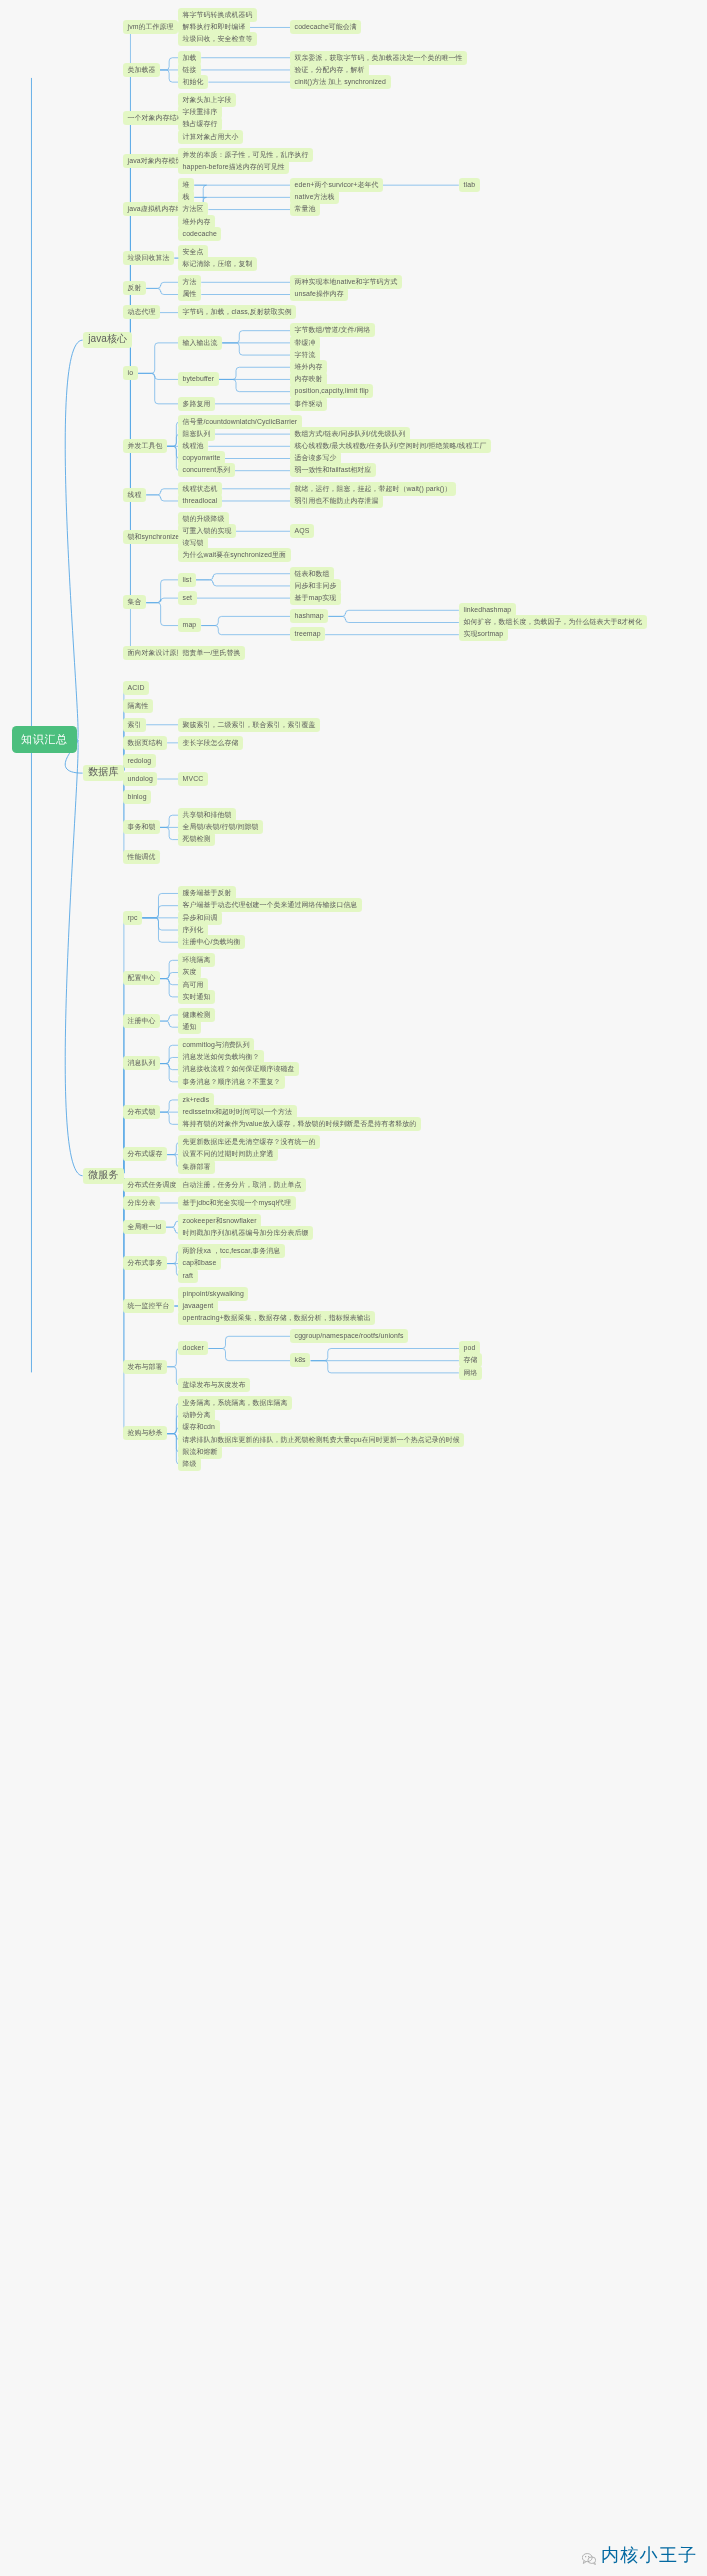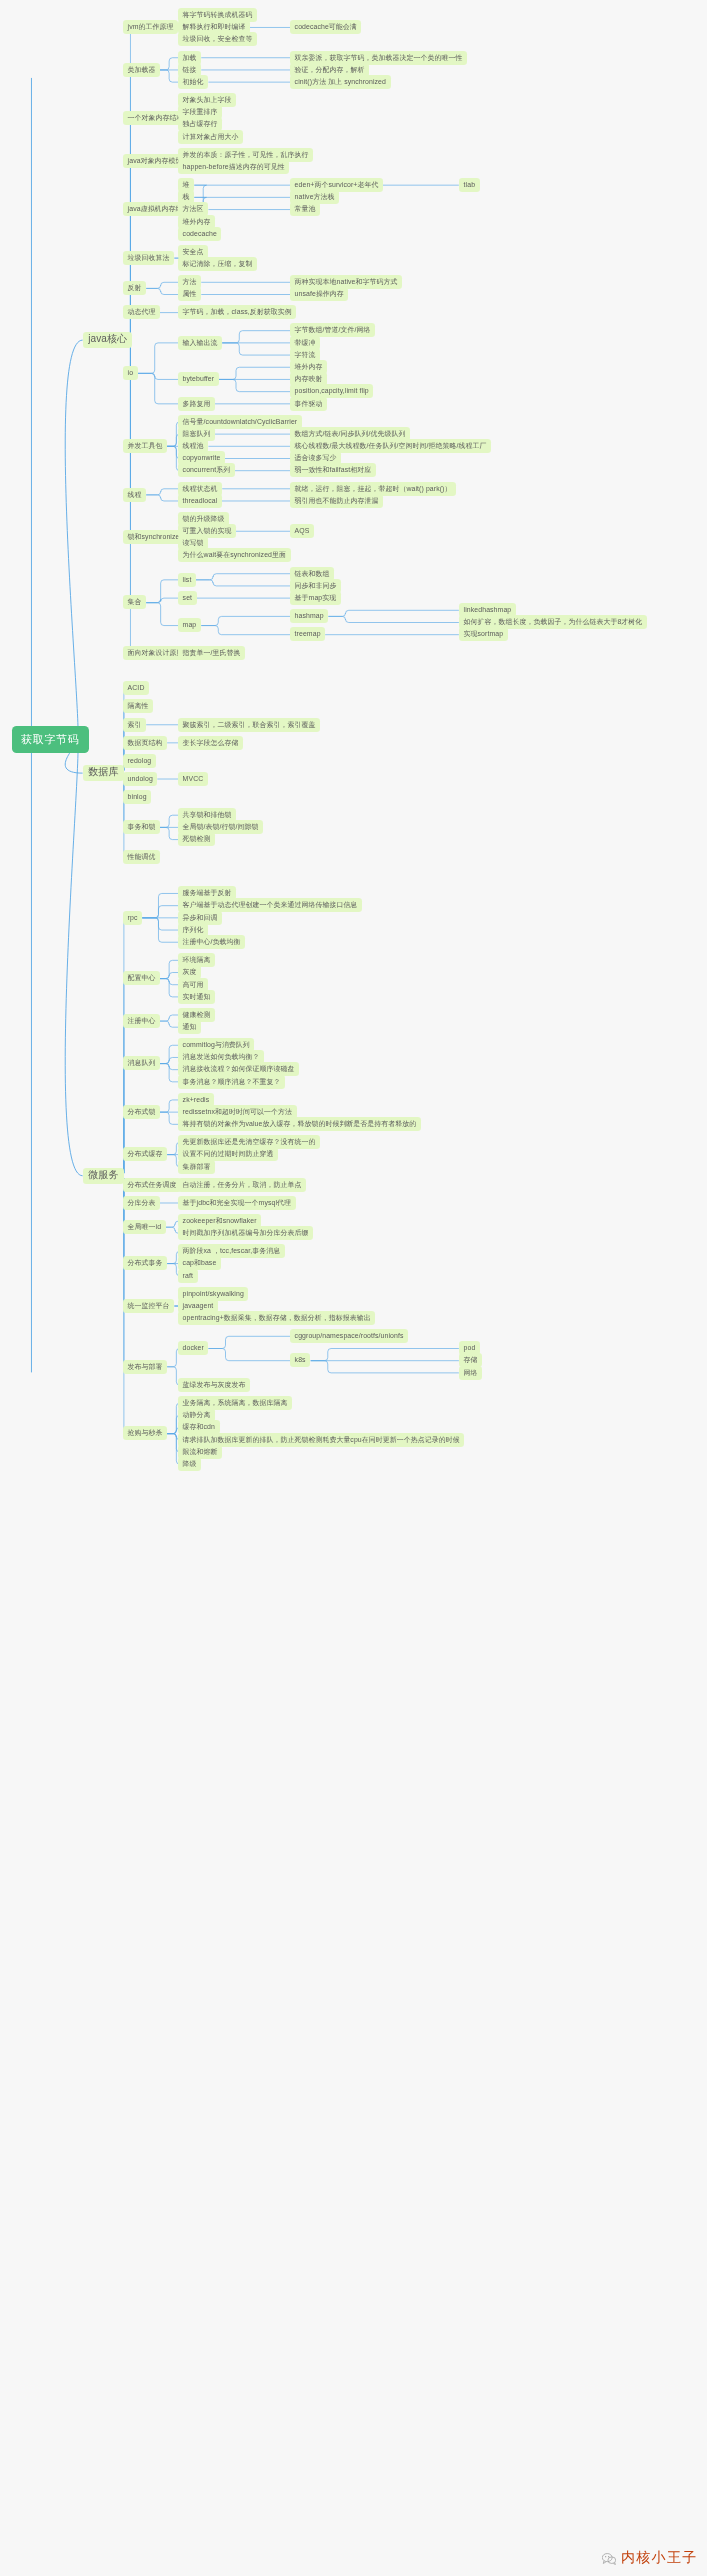--- a/index.html
+++ b/index.html
@@ -52,22 +52,22 @@
     font-size: 10px;
     padding: 3.3px 5.2px 3.9px 5.2px;
   }
   .watermark {
     position: absolute;
     right: 10.5px;
     bottom: 9.2px;
     display: flex;
     align-items: center;
     gap: 4.6px;
-    color: #c2410c;
-    font-size: 14px;
+    color: #0369a1;
+    font-size: 18px;
     letter-spacing: 1.3px;
   }
   .wechat-icon {
     width: 14.4px; height: 11.8px;
     position: relative;
     display: inline-block;
   }
 </style>
 </head>
 <body>
@@ -231,21 +231,21 @@
       <path d="M 255 2085.199999999997 L 264 2085.199999999997 Q 269 2085.199999999997 269 2090.199999999997 L 269 2108.0999999999967 Q 269 2113.0999999999967 274 2113.0999999999967 L 272 2113.0999999999967" fill="none" stroke="#5aa9e6" stroke-width="1"></path>
       <path d="M 175 1793.7499999999977 L 184 1793.7499999999977 Q 189 1793.7499999999977 189 1798.7499999999977 L 189 2182.199999999996 Q 189 2187.199999999996 194 2187.199999999996 L 188 2187.199999999996" fill="none" stroke="#5aa9e6" stroke-width="1"></path>
       <path d="M 255 2187.199999999996 L 264 2187.199999999996 Q 269 2187.199999999996 269 2182.199999999996 L 269 2145.6999999999966 Q 269 2140.6999999999966 274 2140.6999999999966 L 272 2140.6999999999966" fill="none" stroke="#5aa9e6" stroke-width="1"></path>
       <path d="M 255 2187.199999999996 L 264 2187.199999999996 Q 269 2187.199999999996 269 2182.199999999996 L 269 2164.2999999999965 Q 269 2159.2999999999965 274 2159.2999999999965 L 272 2159.2999999999965" fill="none" stroke="#5aa9e6" stroke-width="1"></path>
       <path d="M 255 2187.199999999996 L 264 2187.199999999996 Q 269 2187.199999999996 269 2182.199999999996 L 269 2182.8999999999965 Q 269 2177.8999999999965 274 2177.8999999999965 L 272 2177.8999999999965" fill="none" stroke="#5aa9e6" stroke-width="1"></path>
       <path d="M 255 2187.199999999996 L 264 2187.199999999996 Q 269 2187.199999999996 269 2192.199999999996 L 269 2191.4999999999964 Q 269 2196.4999999999964 274 2196.4999999999964 L 272 2196.4999999999964" fill="none" stroke="#5aa9e6" stroke-width="1"></path>
       <path d="M 255 2187.199999999996 L 264 2187.199999999996 Q 269 2187.199999999996 269 2192.199999999996 L 269 2210.0999999999963 Q 269 2215.0999999999963 274 2215.0999999999963 L 272 2215.0999999999963" fill="none" stroke="#5aa9e6" stroke-width="1"></path>
       <path d="M 255 2187.199999999996 L 264 2187.199999999996 Q 269 2187.199999999996 269 2192.199999999996 L 269 2228.699999999996 Q 269 2233.699999999996 274 2233.699999999996 L 272 2233.699999999996" fill="none" stroke="#5aa9e6" stroke-width="1"></path>
     </svg>
   <div id="node-layer">
-      <div class="node root" style="left: 11.8px; top: 726px;">获取字节码</div>
+      <div class="node root" style="left: 11.8px; top: 726px;">知识汇总</div>
       <div class="node lvl1" style="left: 83px; top: 332px;">java核心</div>
       <div class="node" style="left: 123px; top: 20px;">jvm的工作原理</div>
       <div class="node" style="left: 178px; top: 8px;">将字节码转换成机器码</div>
       <div class="node" style="left: 178px; top: 20px;">解释执行和即时编译</div>
       <div class="node" style="left: 290px; top: 20px;">codecache可能会满</div>
       <div class="node" style="left: 178px; top: 32px;">垃圾回收，安全检查等</div>
       <div class="node" style="left: 123px; top: 63px;">类加载器</div>
       <div class="node" style="left: 178px; top: 51px;">加载</div>
       <div class="node" style="left: 290px; top: 51px;">双亲委派，获取字节码，类加载器决定一个类的唯一性</div>
       <div class="node" style="left: 178px; top: 63px;">链接</div>

